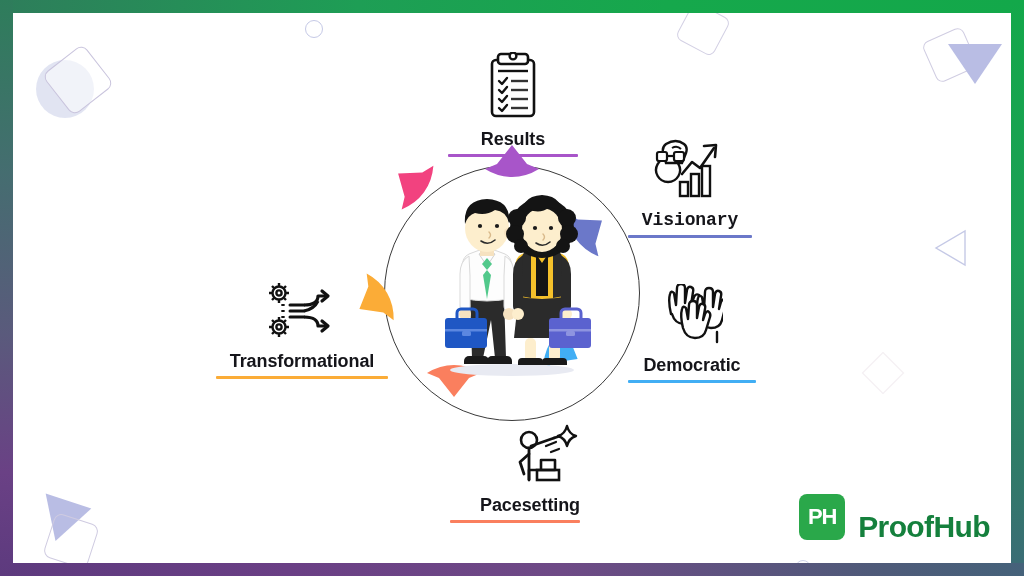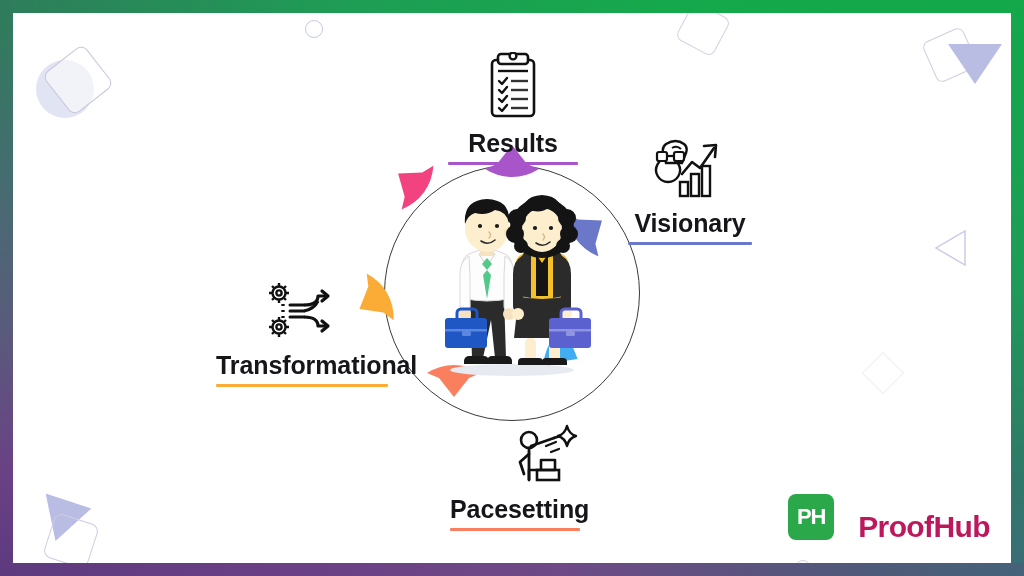--- a/index.html
+++ b/index.html
@@ -100,37 +100,37 @@
   .people { position:absolute; left:-105px; top:-105px; width:210px; height:210px; }
 
   
   .chev { position:absolute; left:0; top:0; width:0; height:0; }
   .chev svg { display:block; }
 
   
   .node { position:absolute; z-index:4; text-align:center; }
   .node .ico { display:block; margin:0 auto 6px; }
   .node .lbl {
-    font-size:25px; font-weight:700; color:#15151a;
+    font-size:18px; font-weight:700; color:#15151a;
     letter-spacing:-0.1px; white-space:nowrap; line-height:1.1;
   }
   .node .rule { height:3px; margin-top:4px; border-radius:1px; }
 
   
   #logo { position:absolute; right:34px; bottom:32px; z-index:6;
-          display:flex; align-items:center; gap:24px; }
+          display:flex; align-items:center; gap:13px; }
   .logo-mark {
     width:46px; height:46px; border-radius:8px;
     display:flex; align-items:center; justify-content:center;
   }
   .logo-mark span {
     color:#fff; font-size:22px; font-weight:700; letter-spacing:-1px;
     font-family:"Liberation Sans", sans-serif;
   }
-  .logo-text { font-size:30px; font-weight:700; color:#be185d; letter-spacing:-0.6px;margin-top:20px; }
+  .logo-text { font-size:30px; font-weight:700; color:#15803d; letter-spacing:-0.6px;margin-top:20px; }
 </style>
 </head>
 <body>
 
 <div id="stage">
 
   <div class="inner-white"></div>
 
   <div class="deco deco-circle-lav"></div>
   <div class="deco deco-sq-tl"></div>
@@ -290,40 +290,52 @@
         <path d="M15 47 l3 3 l5 -6" fill="none" stroke="#111" stroke-width="2.4" stroke-linecap="round" stroke-linejoin="round"></path>
         <line x1="27" y1="47" x2="44" y2="47" stroke="#333" stroke-width="2.4"></line>
         <path d="M15 56 l3 3 l5 -6" fill="none" stroke="#111" stroke-width="2.4" stroke-linecap="round" stroke-linejoin="round"></path>
         <line x1="27" y1="56" x2="44" y2="56" stroke="#333" stroke-width="2.4"></line>
       </svg>
     </span>
     <div class="lbl">Results</div>
     <div class="rule" style="background:#a855c9;"></div>
   </div>
 
-  <div class="node" style="left:628px; top:138px; width:124px;">
+  <div class="node" style="left:628px; top:138px; width:124px;font-family:Liberation Mono, monospace;">
     <span class="ico">
       <svg width="72" height="62" viewBox="0 0 72 62">
         <path d="M14 20 a12 12 0 1 0 .1 0 z" fill="#fff" stroke="#111" stroke-width="2.4"></path>
         <path d="M12 6 q10 -6 18 0 q4 3 2 9 l-4 10 l-16 0 l-3 -11 q-1 -5 3 -8 z" fill="#fff" stroke="#111" stroke-width="2.4"></path>
         <path d="M18 10 q5 -3 9 1" fill="none" stroke="#111" stroke-width="2"></path>
         <rect x="3" y="14" width="10" height="9" rx="2" fill="#fff" stroke="#111" stroke-width="2.2"></rect>
         <rect x="20" y="14" width="10" height="9" rx="2" fill="#fff" stroke="#111" stroke-width="2.2"></rect>
         <line x1="13" y1="18" x2="20" y2="18" stroke="#111" stroke-width="2.2"></line>
         <rect x="26" y="44" width="8" height="14" fill="#fff" stroke="#111" stroke-width="2.4"></rect>
         <rect x="37" y="36" width="8" height="22" fill="#fff" stroke="#111" stroke-width="2.4"></rect>
         <rect x="48" y="28" width="8" height="30" fill="#fff" stroke="#111" stroke-width="2.4"></rect>
         <path d="M28 36 L38 24 L46 30 L60 10" fill="none" stroke="#111" stroke-width="2.6" stroke-linejoin="round" stroke-linecap="round"></path>
         <path d="M50 8 L62 7 L61 19" fill="none" stroke="#111" stroke-width="2.6" stroke-linecap="round" stroke-linejoin="round"></path>
       </svg>
     </span>
     <div class="lbl">Visionary</div>
     <div class="rule" style="background:#6b78c9;"></div>
   </div>
 
+  <div class="node" style="left:628px; top:284px; width:128px;">
+    <span class="ico">
+      <svg width="62" height="62" viewBox="0 0 62 62">
+        <path d="M10 30 q-3 -13 -1 -20 q1 -4 4 -1 l2 12 l1 -17 q0 -4 4 -4 q4 0 4 4 l0 15 l2 -13 q1 -4 4 -3 q3 1 2 5 l-2 13 l3 -8 q2 -4 5 -2 q2 2 1 5 l-5 16 q-2 8 -11 8 q-9 0 -12 -10 z" fill="#fff" stroke="#111" stroke-width="2.4" stroke-linejoin="round"></path>
+        <path d="M38 34 q-3 -13 -1 -20 q1 -4 4 -1 l2 12 l1 -17 q0 -4 4 -4 q4 0 4 4 l0 15 l2 -13 q1 -4 4 -3 q3 1 2 5 l-2 13 l2 -7 q2 -4 4 -2 q2 2 1 5 l-4 15 q-2 8 -11 8 q-9 0 -12 -10 z" fill="#fff" stroke="#111" stroke-width="2.4" stroke-linejoin="round"></path>
+        <path d="M22 44 q-3 -12 -1 -19 q1 -4 4 -1 l2 11 l1 -14 q0 -4 4 -4 q4 0 4 4 l0 13 l2 -11 q1 -4 4 -3 q3 1 2 5 l-2 11 l2 -6 q2 -4 4 -2 q2 2 1 5 l-4 13 q-2 8 -11 8 q-9 0 -12 -10 z" fill="#fff" stroke="#111" stroke-width="2.4" stroke-linejoin="round"></path>
+        <line x1="56" y1="48" x2="56" y2="58" stroke="#111" stroke-width="2.4" stroke-linecap="round"></line>
+      </svg>
+    </span>
+    <div class="lbl">Democratic</div>
+    <div class="rule" style="background:#41aef4;"></div>
+  </div>
 
   <div class="node" style="left:450px; top:424px; width:130px;text-align:right;">
     <span class="ico">
       <svg width="68" height="62" viewBox="0 0 68 62">
         <circle cx="17" cy="16" r="8" fill="#fff" stroke="#111" stroke-width="2.6"></circle>
         <path d="M17 24 l0 32" fill="none" stroke="#111" stroke-width="2.8" stroke-linecap="round"></path>
         <path d="M17 30 L8 38 L12 50" fill="none" stroke="#111" stroke-width="2.8" stroke-linecap="round" stroke-linejoin="round"></path>
         <path d="M17 56 l0 -10 l12 0 l0 -10 l14 0 l0 10 l-14 0" fill="none" stroke="#111" stroke-width="2.6" stroke-linejoin="round"></path>
         <rect x="25" y="46" width="22" height="10" fill="none" stroke="#111" stroke-width="2.6"></rect>
         <path d="M19 22 L42 14" fill="none" stroke="#111" stroke-width="2.8" stroke-linecap="round"></path>

